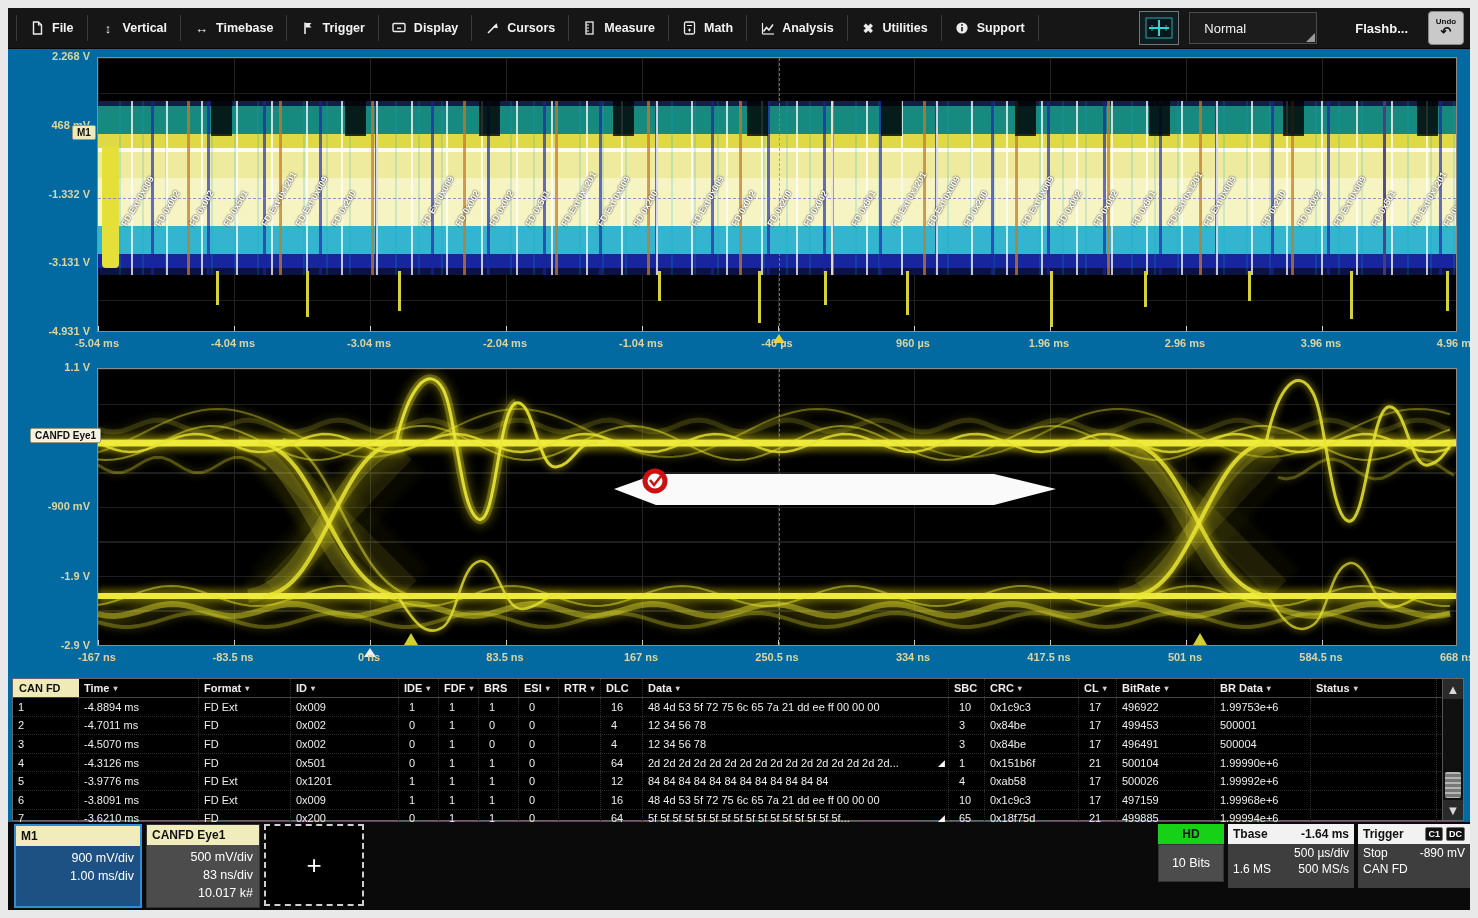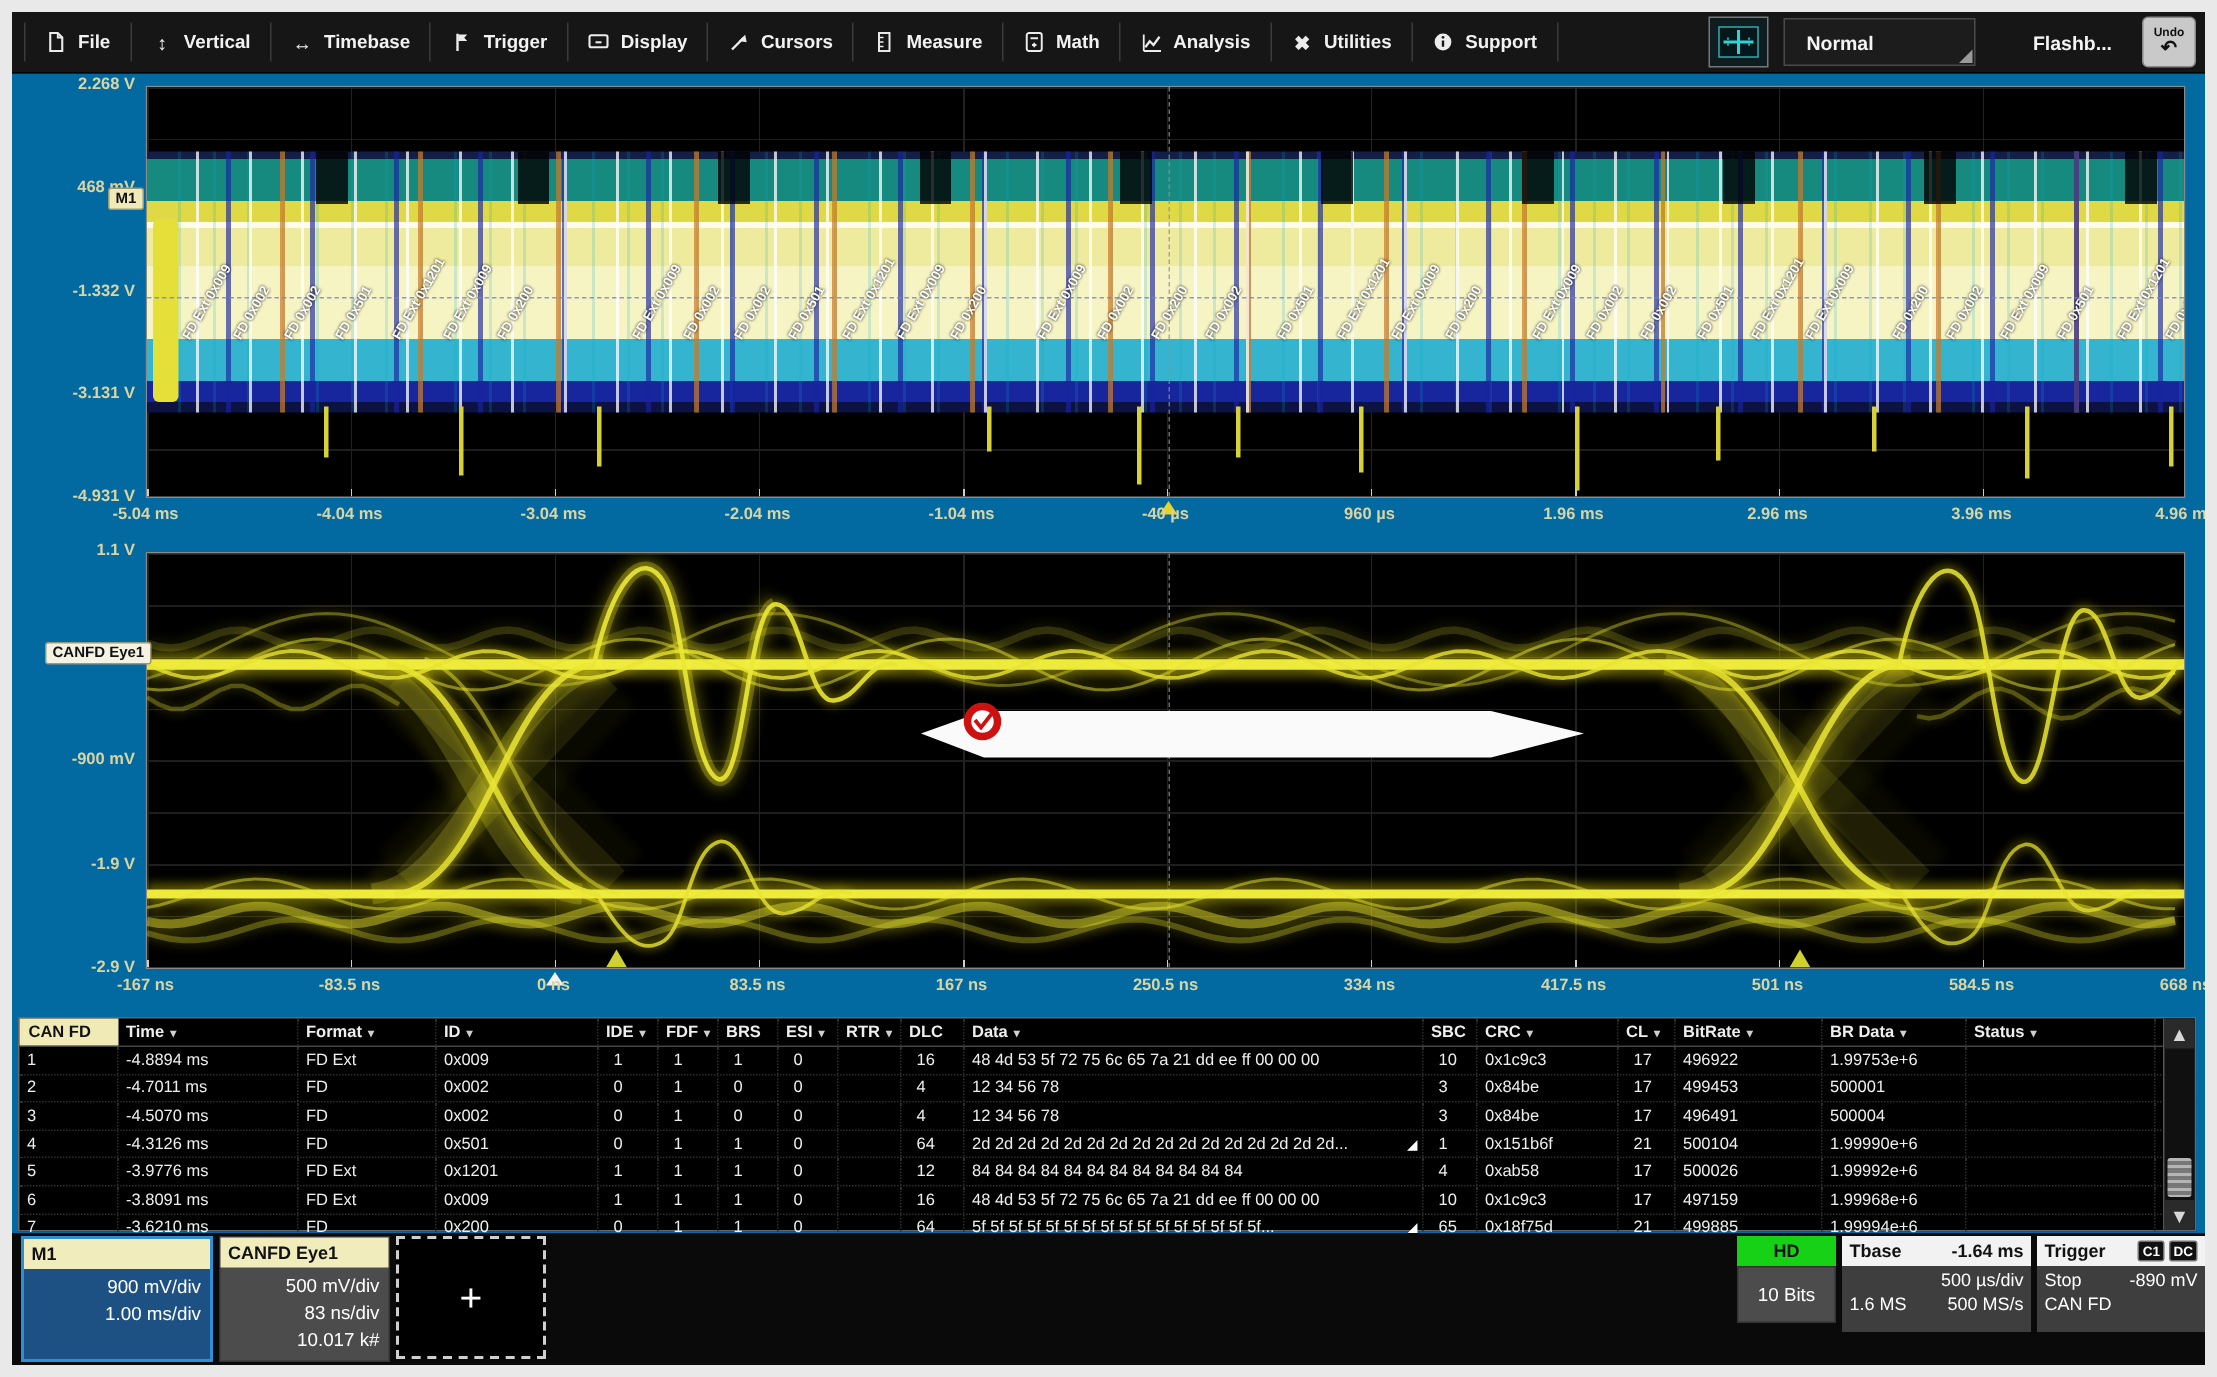--- a/index.html
+++ b/index.html
@@ -7,21 +7,21 @@
   .app{position:absolute;left:8px;top:8px;width:1462px;height:902px;background:#0369a1;overflow:hidden;}
 
   
   .menubar{position:absolute;left:0;top:0;width:1462px;height:40px;background:#161616;border-bottom:1px solid #060606;display:flex;align-items:center;}
   .menu-item{display:flex;align-items:center;gap:7px;height:26px;padding:0 13px;border-right:1px solid #3a3a3a;color:#f2f2f2;font-size:12.5px;font-weight:700;cursor:default;}
   .menu-item:first-child{border-left:1px solid #3a3a3a;margin-left:8px;}
   .micon{display:inline-flex;align-items:center;justify-content:center;width:15px;height:15px;color:#ececec;font-size:13px;font-weight:700;}
   .micon svg{display:block}
   .menu-right{position:absolute;right:6px;top:4px;display:flex;align-items:center;gap:10px;height:32px;}
   .grid-btn{width:38px;height:32px;background:#101d20;border:1px solid #777;display:flex;align-items:center;justify-content:center;}
-  .normal-btn{position:relative;width:128px;height:32px;background:#1c1c1c;border:1px solid #4a4a4a;color:#f4f4f4;font-size:13px;font-weight:700;display:flex;align-items:center;padding-left:14px;box-sizing:border-box;}
+  .normal-btn{position:relative;width:128px;height:32px;background:#1c1c1c;border:1px solid #4a4a4a;color:#f4f4f4;font-size:13px;font-weight:400;display:flex;align-items:center;padding-left:14px;box-sizing:border-box;}
   .normal-btn::after{content:"";position:absolute;right:1px;bottom:1px;border-style:solid;border-width:0 0 9px 9px;border-color:transparent transparent #9a9a9a transparent;}
   .flashback{color:#f4f4f4;font-size:13px;font-weight:700;margin:0 10px 0 28px;}
   .undo-btn{width:34px;height:32px;background:#c9c9c9;border-radius:4px;border:1px solid #888;display:flex;flex-direction:column;align-items:center;justify-content:center;color:#111;line-height:1;}
   .undo-btn .u1{font-size:8px;font-weight:700;}
   .undo-btn .u2{font-size:13px;font-weight:700;margin-top:-1px;}
 
   
   .plot{position:absolute;left:89px;width:1360px;background:#000;border:1px solid #8a8a8a;box-sizing:border-box;overflow:hidden;}
   .plot .gridlayer{position:absolute;inset:0;
     background-image:repeating-linear-gradient(90deg,#222 0 1px,transparent 1px 136px),

